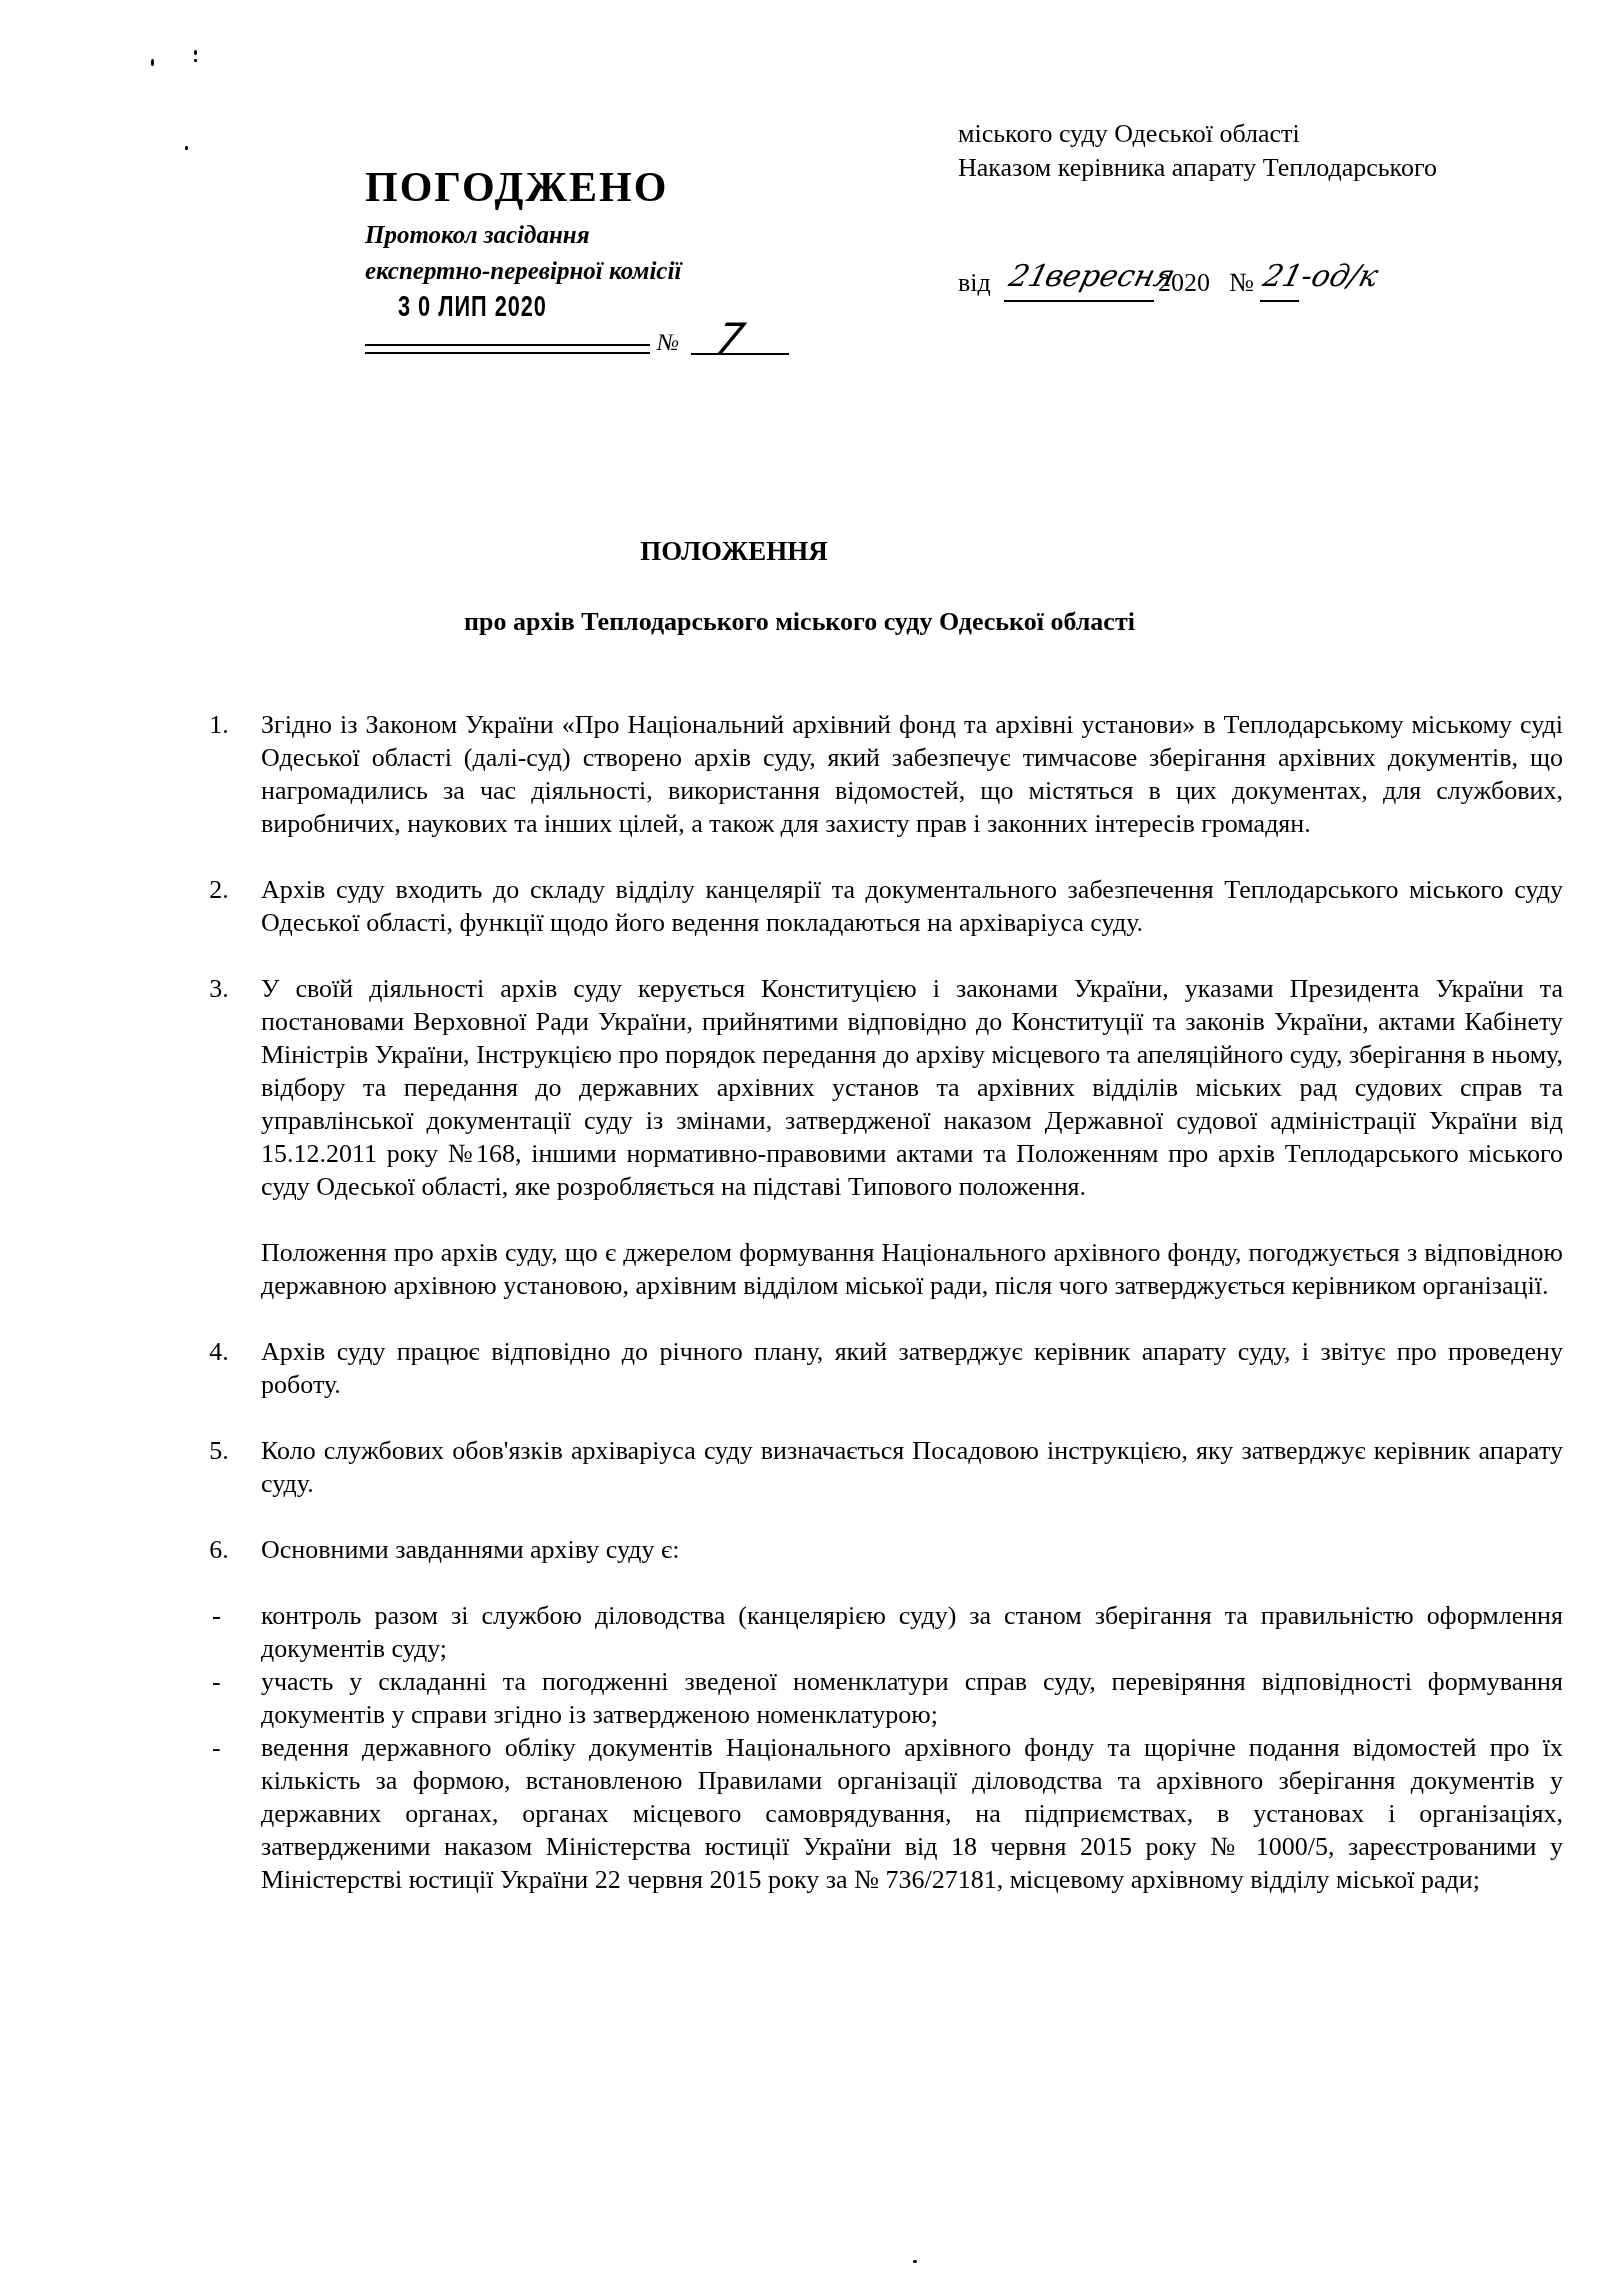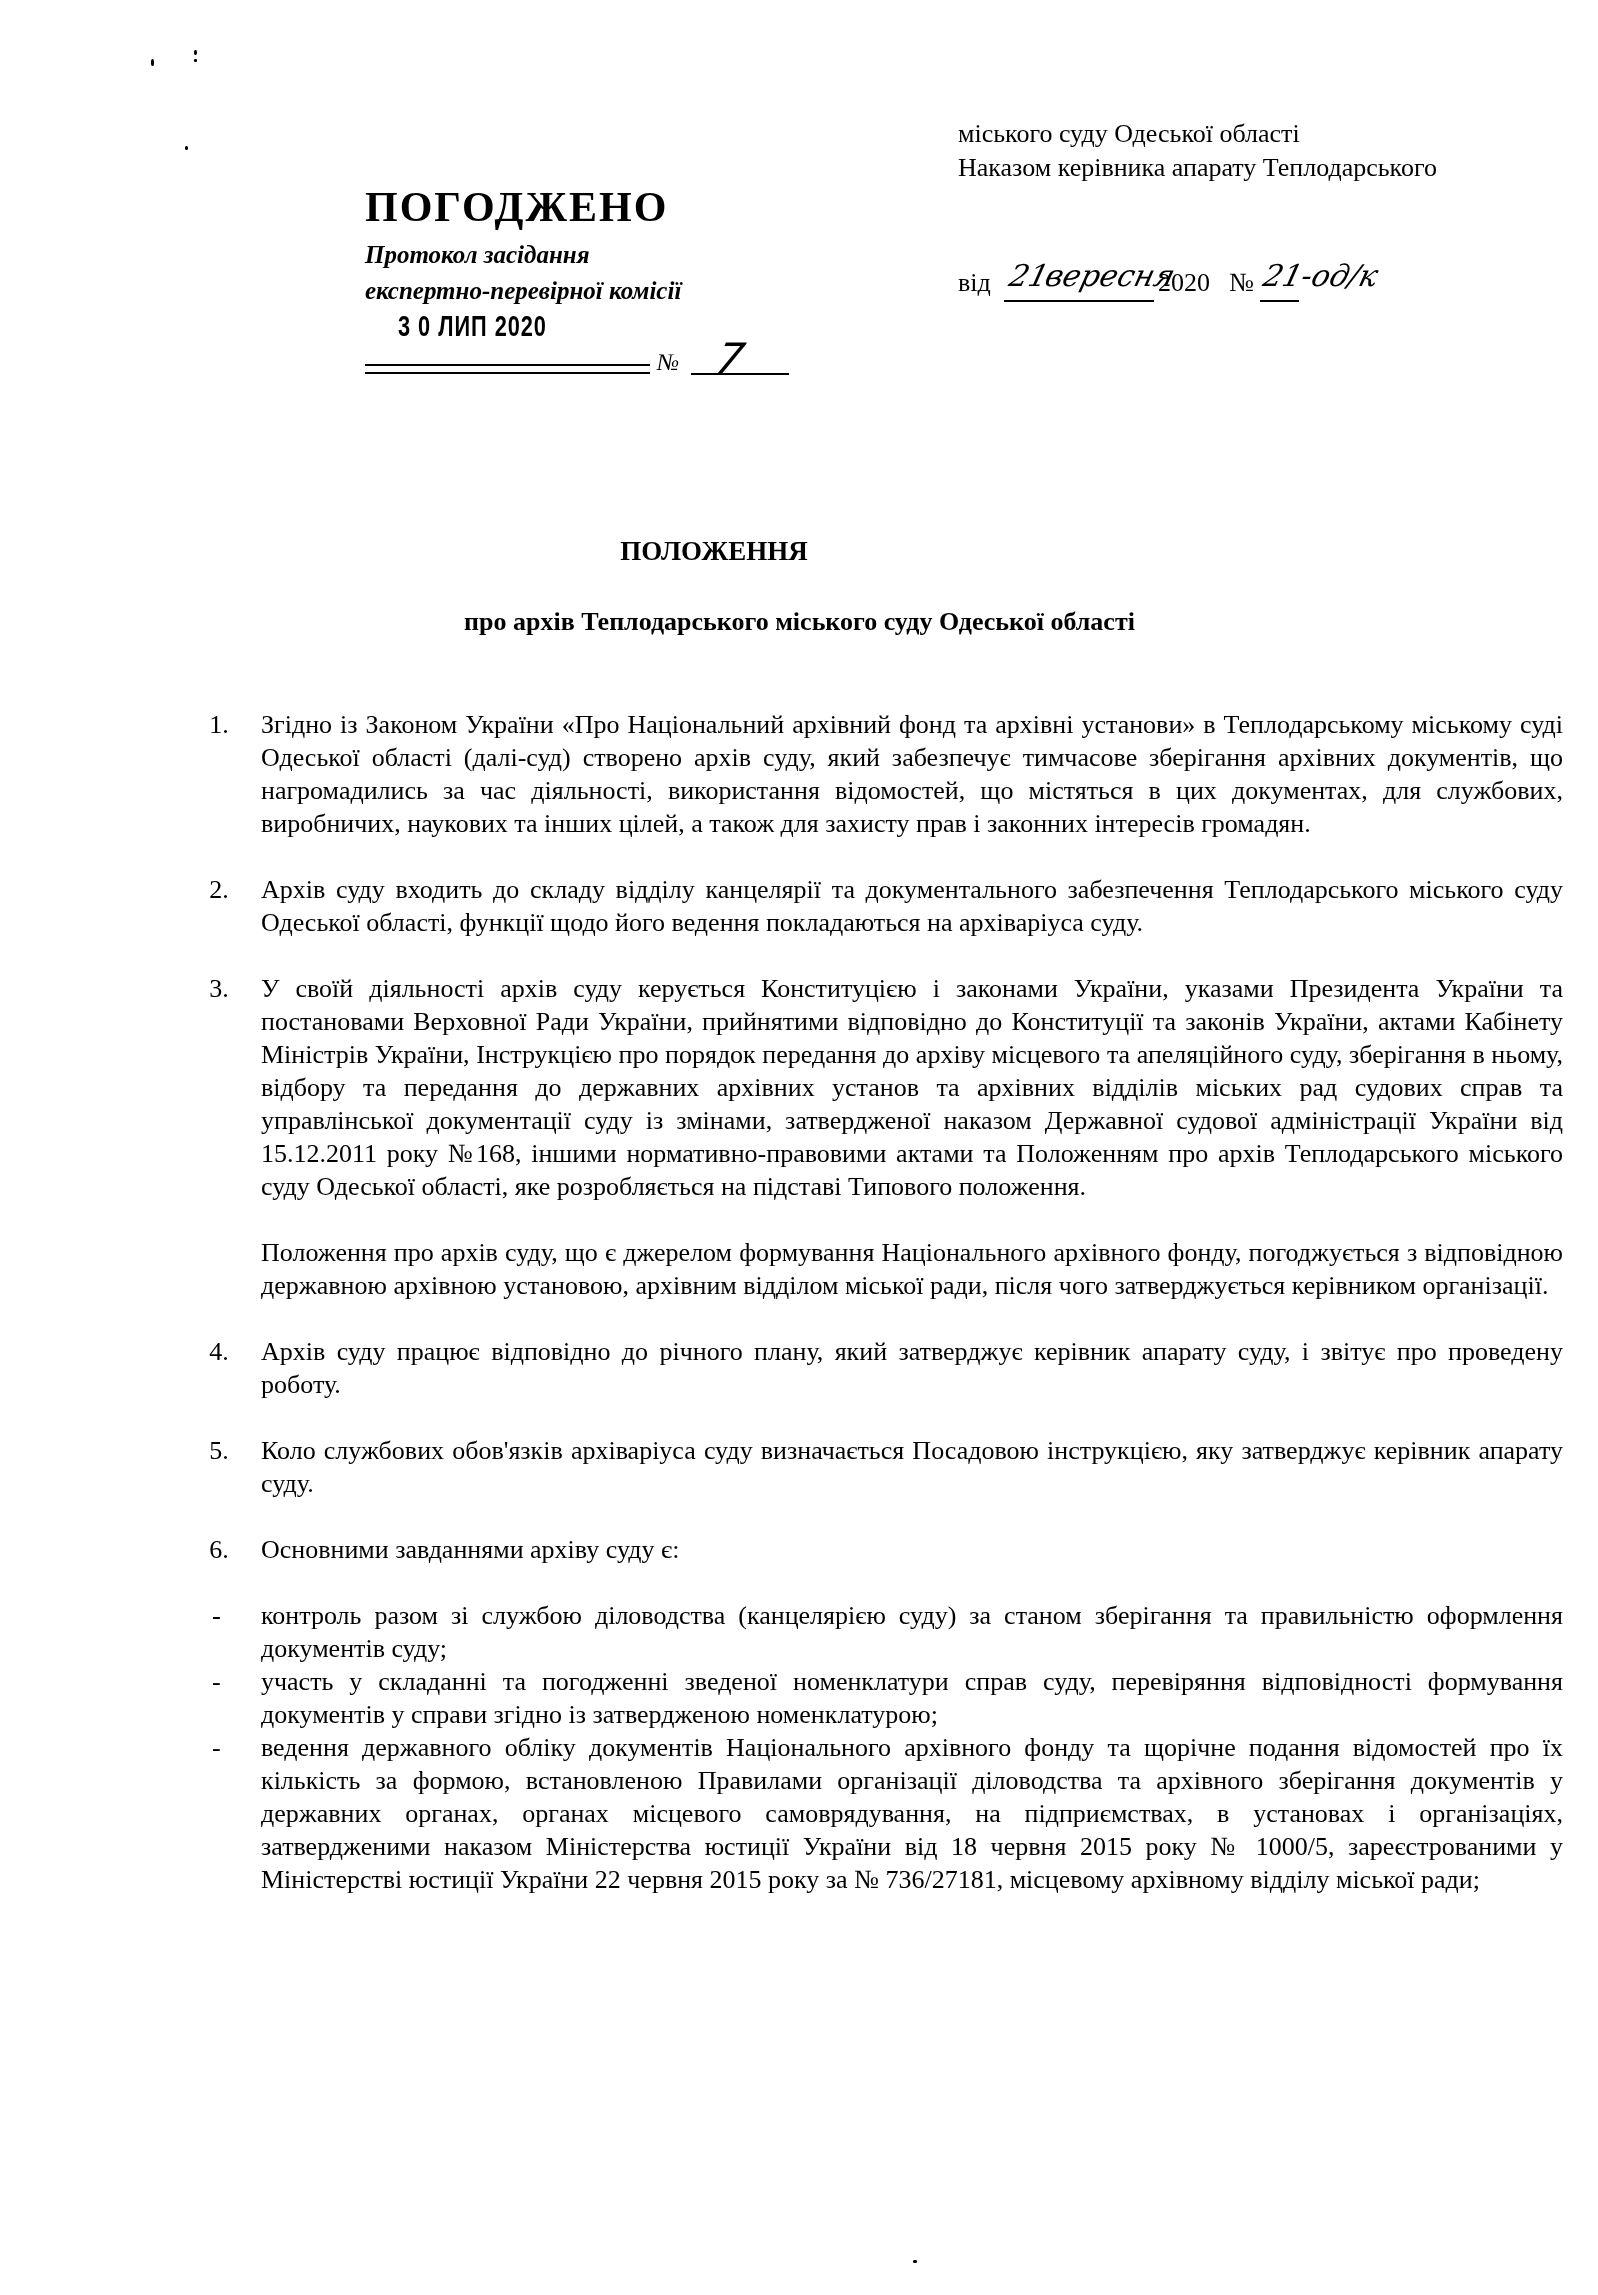--- a/index.html
+++ b/index.html
@@ -24,21 +24,21 @@
     .speck {
       position: absolute;
       background: #000;
       border-radius: 40%;
     }
 
     
     .agreed {
       position: absolute;
       left: 365px;
-      top: 186px;
+      top: 166px;
       width: 508px;
     }
     .agreed-title {
       font-family: "Liberation Serif", serif;
       font-weight: bold;
       font-size: 42px;
       letter-spacing: 2px;
       line-height: 1;
       margin: 0 0 9px 0;
     }
@@ -170,20 +170,21 @@
     
     .doc-title {
       position: absolute;
       left: 0;
       width: 1428px;
       top: 538px;
       text-align: center;
       font-weight: bold;
       font-size: 27px;
       line-height: 1;
+      padding-left: 20px;
     }
     .doc-subtitle {
       position: absolute;
       left: 0;
       width: 1599px;
       top: 609px;
       text-align: center;
       font-weight: bold;
       font-size: 26px;
       line-height: 1;

